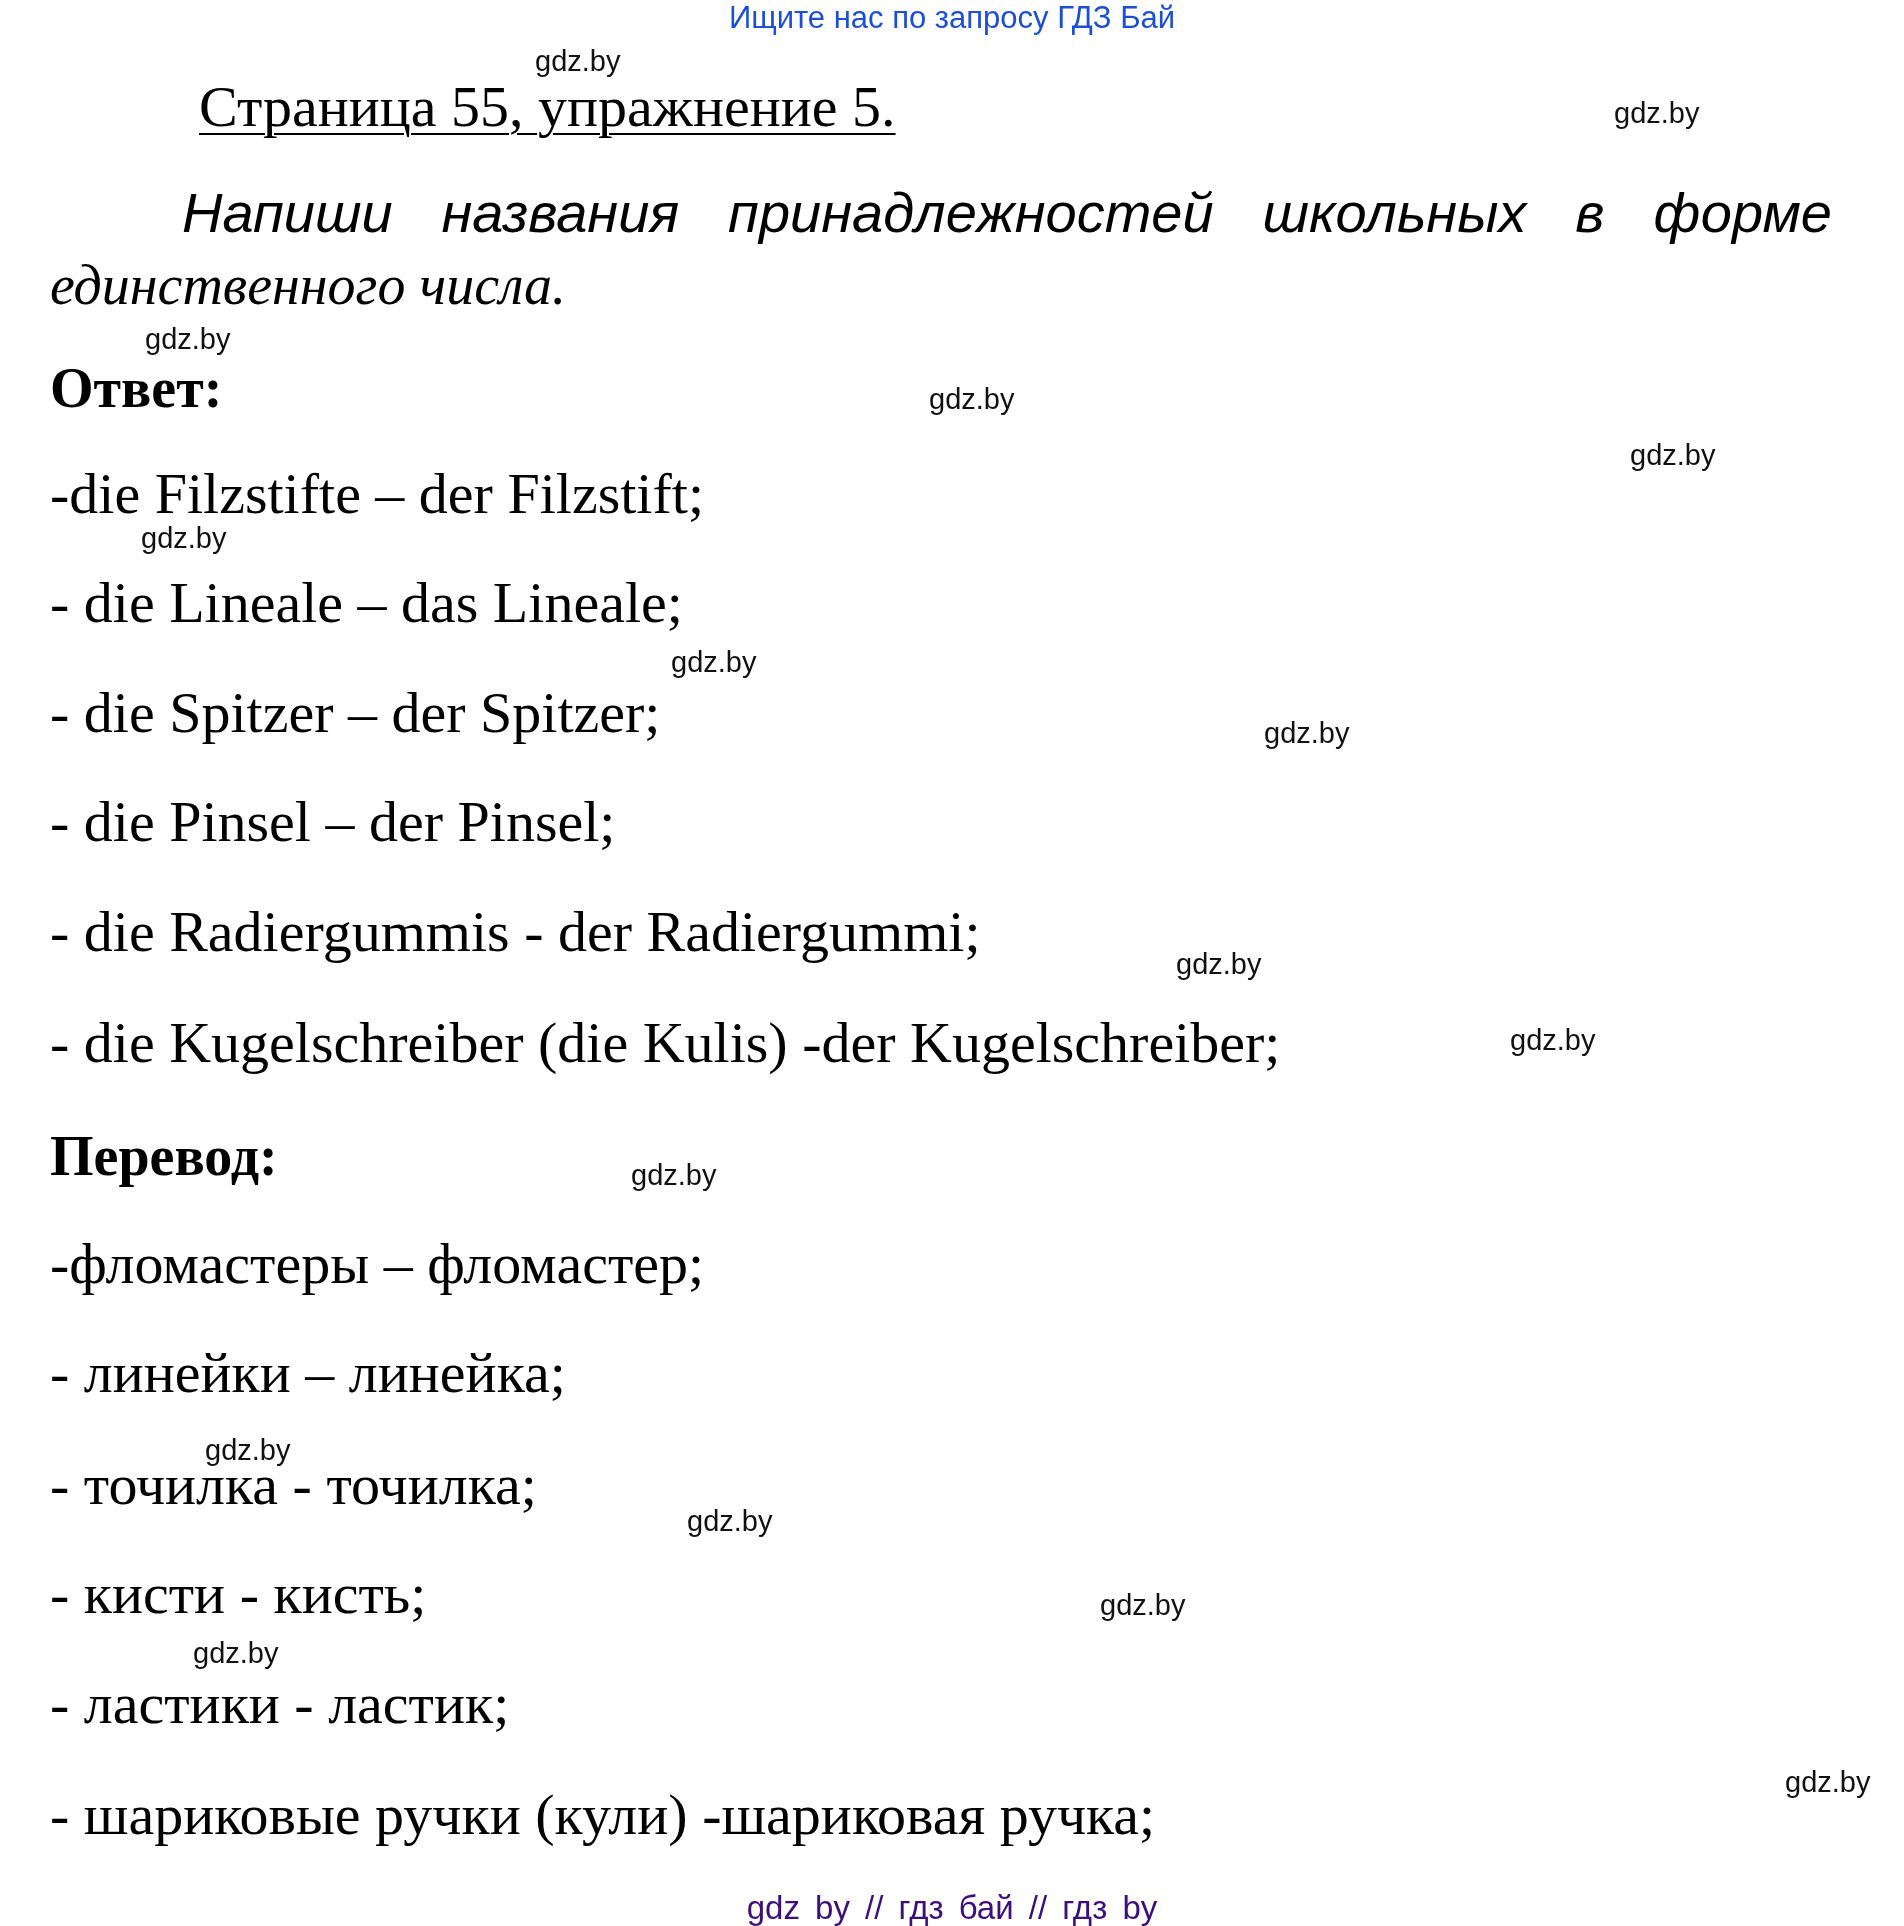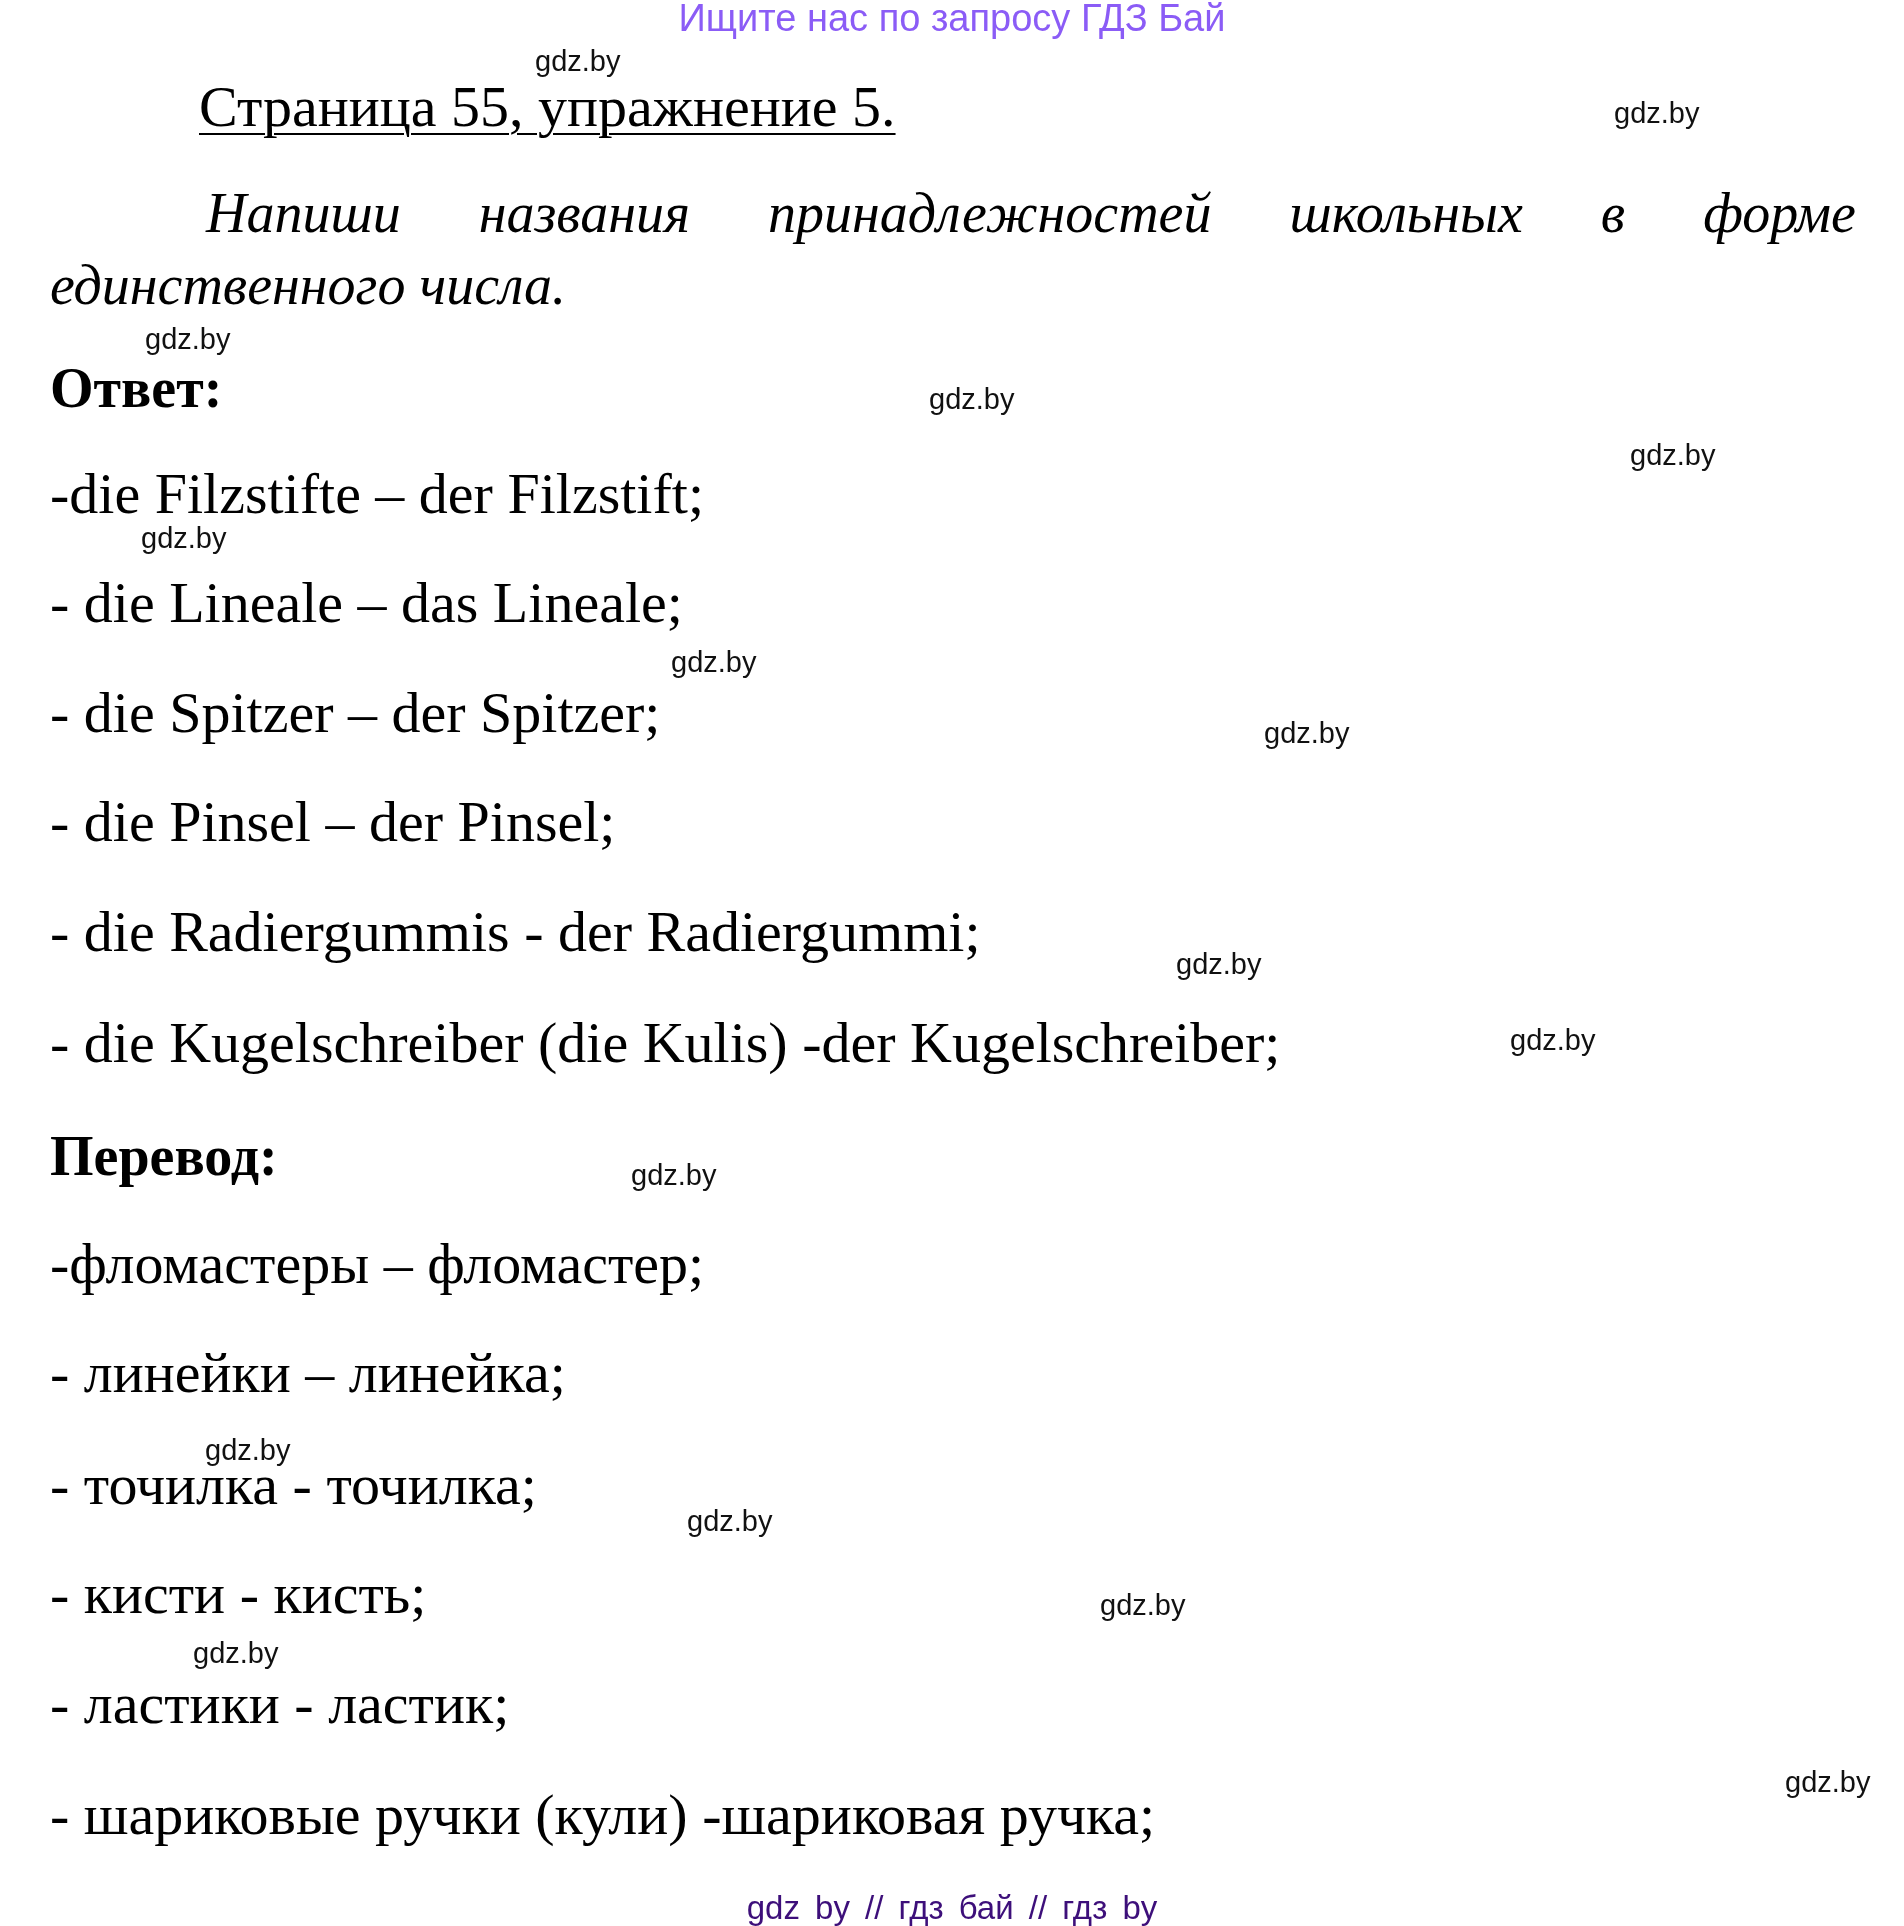--- a/index.html
+++ b/index.html
@@ -12,36 +12,36 @@
     height: 1926px;
     position: relative;
     overflow: hidden;
     color: #000;
   }
   .abs { position: absolute; white-space: nowrap; }
   .banner {
     left: 0; width: 1904px; top: 0;
     text-align: center;
     font-family: "Liberation Sans", sans-serif;
-    font-size: 38px;
+    font-size: 31px;
     line-height: 36px;
-    color: #8b5cf6;
+    color: #1d4ed8;
   }
   .title {
     left: 199px; top: 70px;
     font-family: "Liberation Serif", serif;
     font-size: 58px;
     line-height: 74px;
     text-decoration: underline;
     text-decoration-thickness: 2px;
     text-underline-offset: 7px;
   }
   .instr1 {
-    left: 206px; top: 177px; width: 1650px;
-    font-family: Liberation Serif, serif;
+    left: 182px; top: 177px; width: 1650px;
+    font-family: Liberation Sans, sans-serif;
     font-style: italic;
     font-size: 56px;
     line-height: 72px;
     display: flex;
     justify-content: space-between;
   }
   .instr2 {
     left: 50px; top: 249px;
     font-family: "Liberation Serif", serif;
     font-style: italic;

